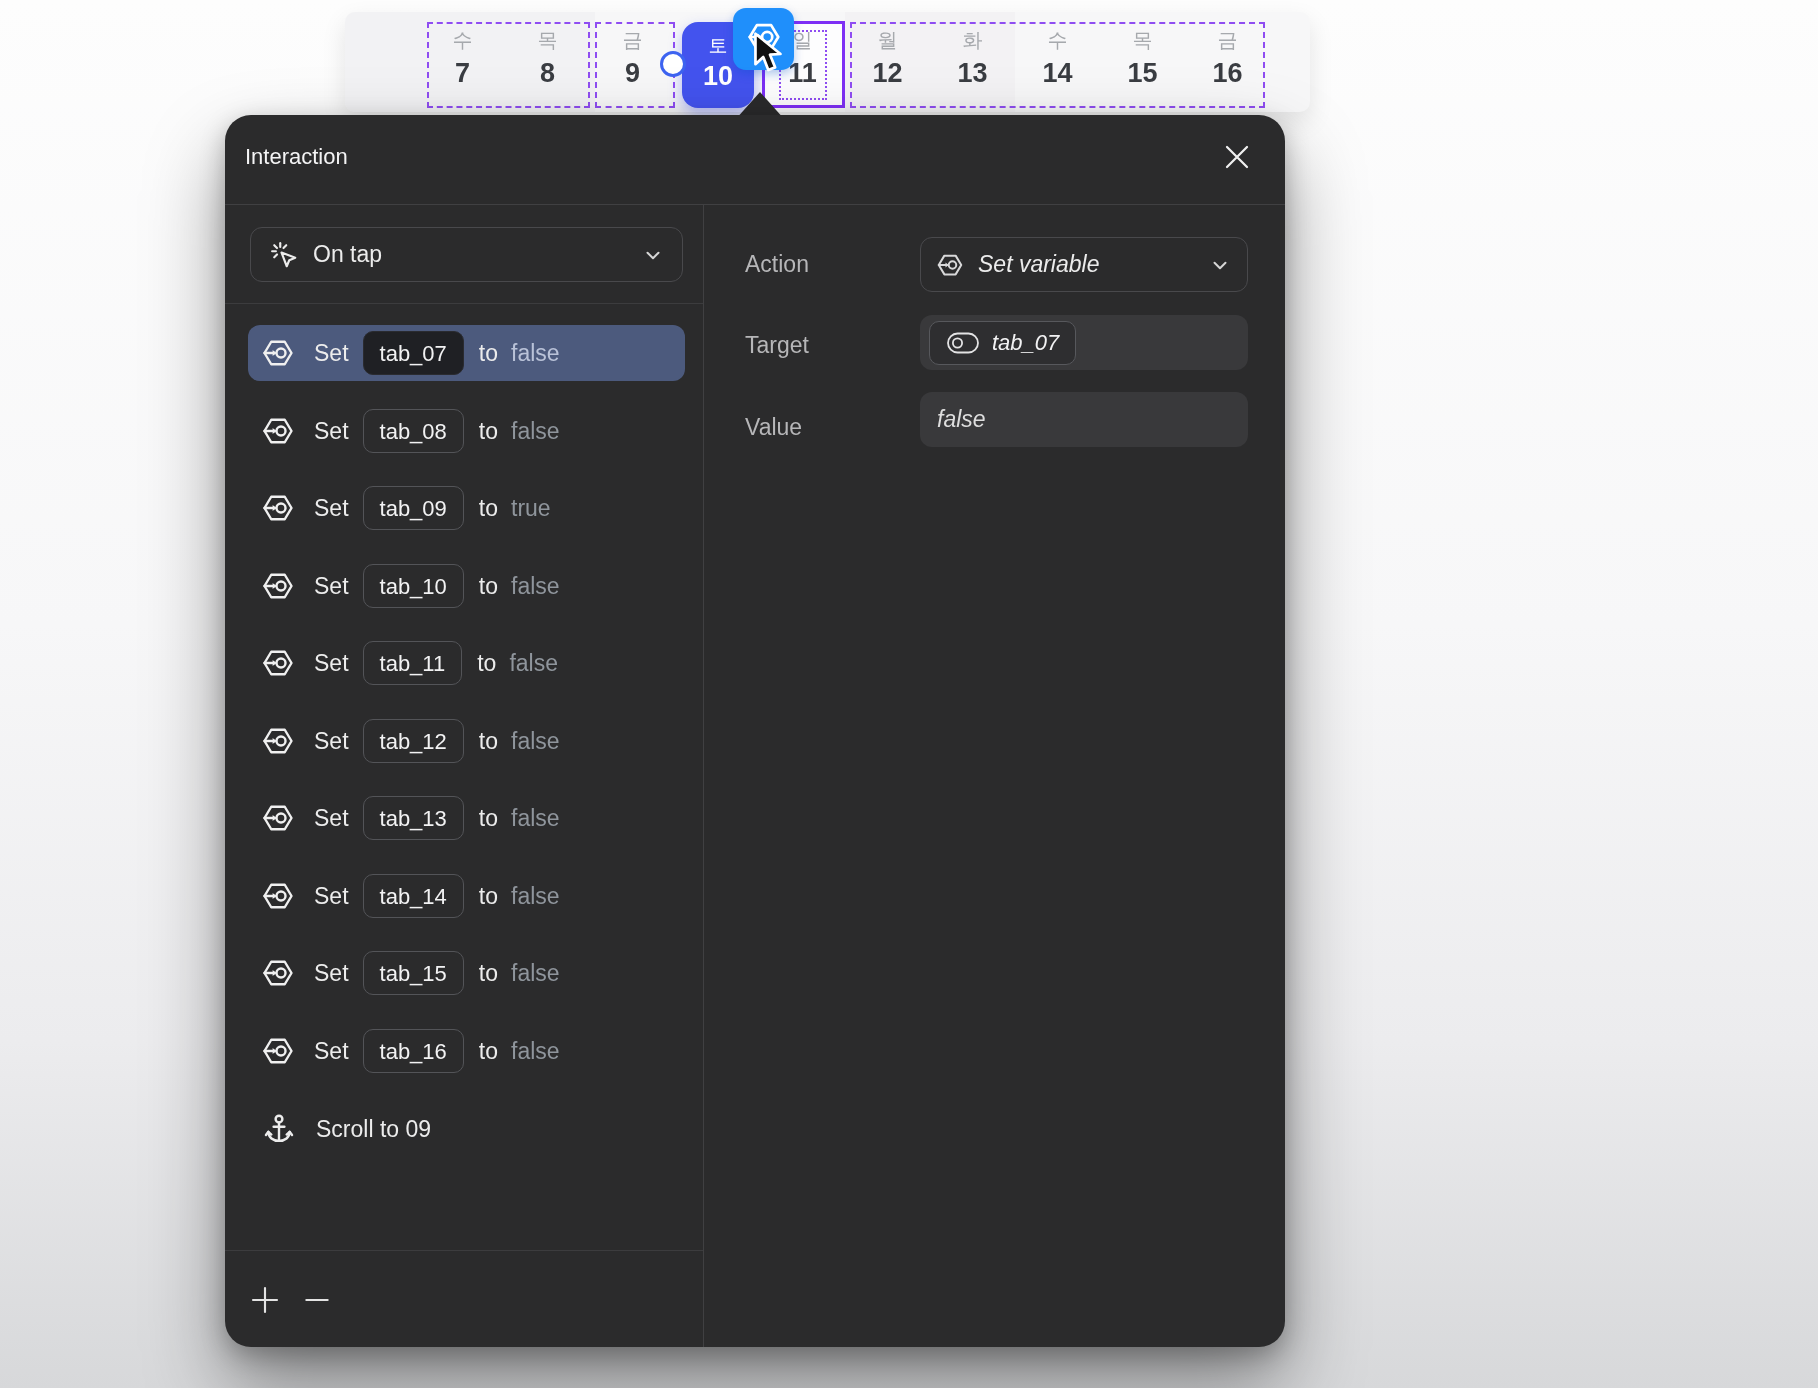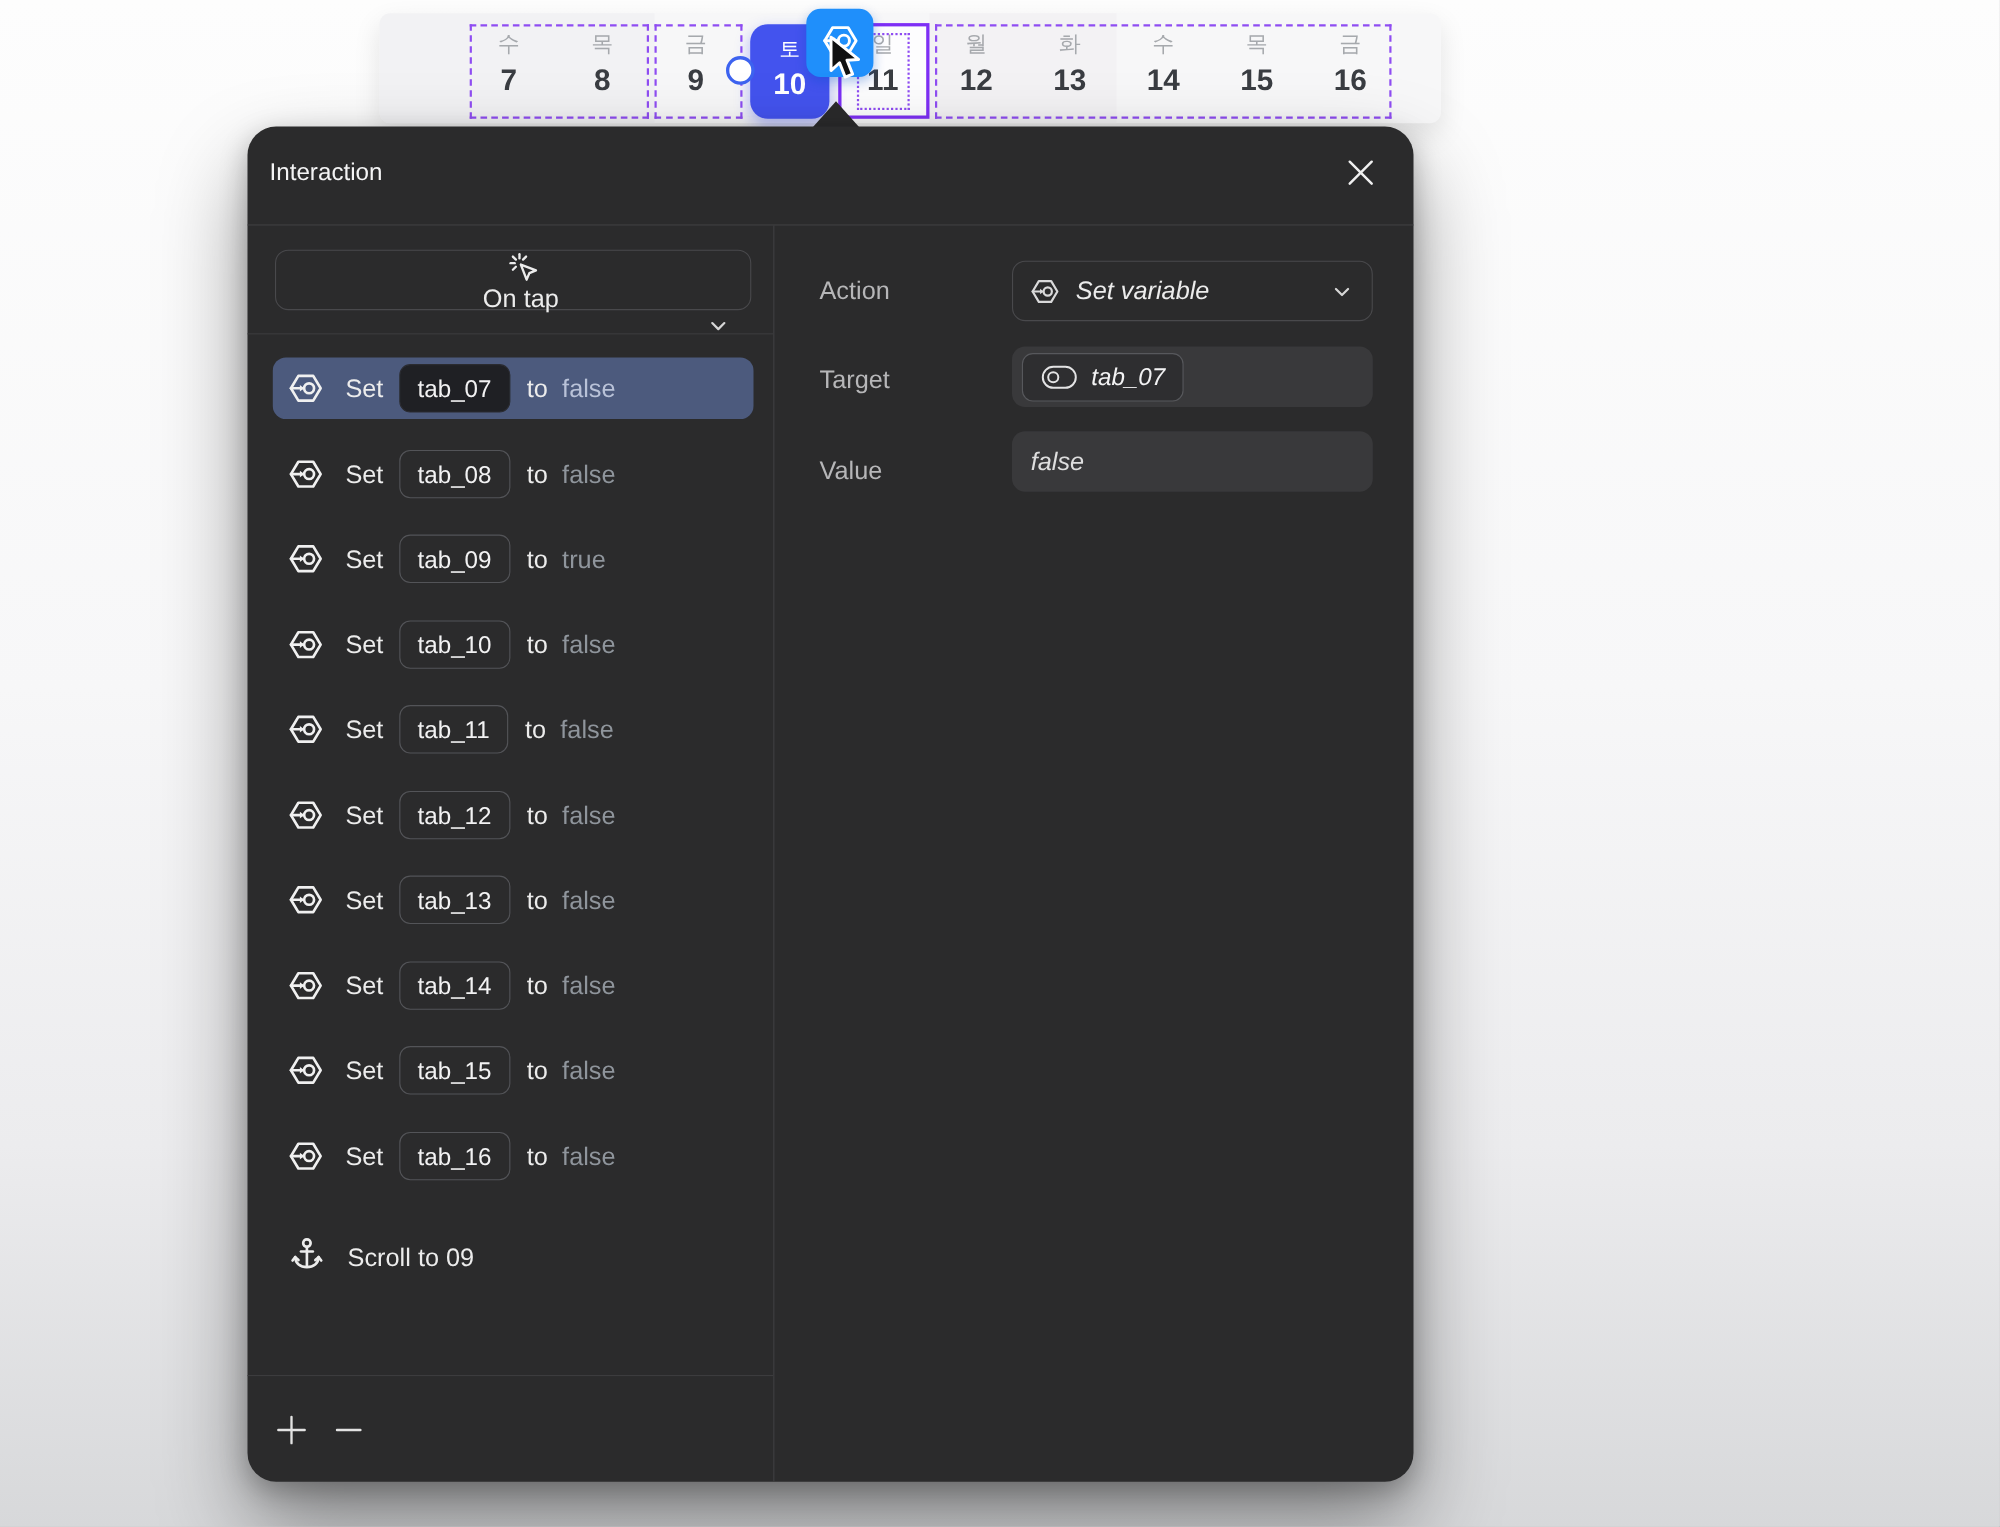--- a/index.html
+++ b/index.html
@@ -37,39 +37,39 @@
   
   .dialog{left:225px;top:115px;width:1060px;height:1232px;border-radius:26px;background:#2b2b2c;
     box-shadow:0 40px 80px rgba(0,0,0,0.40), 0 8px 24px rgba(0,0,0,0.25);}
   .notch{left:735px;top:92px;width:0;height:0;border-left:25px solid transparent;
     border-right:25px solid transparent;border-bottom:28px solid #2b2b2c;}
   .dlg-title{left:245px;top:144px;font-size:22px;font-weight:400;color:#f4f4f5;}
   .close-btn{left:1217px;top:139px;width:40px;height:40px;display:flex;align-items:center;justify-content:center;cursor:pointer;}
   .hdr-divider{left:225px;top:204px;width:1060px;height:1px;background:#404042;}
   .v-divider{left:703px;top:205px;width:1px;height:1142px;background:#404042;}
   .trigger{left:250px;top:227px;width:433px;height:55px;border:1.5px solid #49494c;border-radius:12px;
-    box-sizing:border-box;display:flex;align-items:center;color:#ececec;font-size:23px;cursor:pointer;flex-direction:column;}
+    box-sizing:border-box;display:flex;align-items:center;color:#ececec;font-size:23px;cursor:pointer;}
   .trigger .ticon{margin-left:18px;display:flex;}
   .trigger .tlabel{margin-left:14px;}
   .trigger .chev{margin-left:auto;margin-right:18px;display:flex;}
   .sub-divider{left:225px;top:303px;width:478px;height:1px;background:#3c3c3e;}
 
   .row{left:248px;width:437px;height:56px;border-radius:12px;display:flex;align-items:center;
     font-size:23px;color:#ececec;cursor:pointer;}
   .row.selected{background:#4c5a7d;}
   .row .ric{margin-left:12px;display:flex;}
   .row .set{margin-left:18px;}
   .chip{margin-left:14px;padding:0 16px;height:44px;line-height:44px;border:1.5px solid #535458;
     border-radius:10px;color:#f2f2f3;font-size:22px;box-sizing:border-box;}
   .row.selected .chip{background:#1f2024;border-color:#2a2b30;}
   .row .to{margin-left:15px;text-align:right;}
   .row .val{margin-left:13px;color:#8f959c;}
   .row.selected .val{color:#b9c2d8;}
 
-  .scroll-row{left:248px;top:1101px;width:437px;height:56px;display:flex;align-items:flex-end;
+  .scroll-row{left:248px;top:1101px;width:437px;height:56px;display:flex;align-items:center;
     font-size:23px;color:#ececec;cursor:pointer;}
   .scroll-row .ric{margin-left:14px;display:flex;}
   .scroll-row .slabel{margin-left:20px;}
 
   .ftr-divider{left:225px;top:1250px;width:478px;height:1px;background:#3c3c3e;}
   .plus-btn{left:247px;top:1284px;width:36px;height:36px;display:flex;align-items:center;justify-content:center;cursor:pointer;}
   .minus-btn{left:299px;top:1284px;width:36px;height:36px;display:flex;align-items:center;justify-content:center;cursor:pointer;}
 
   .insp-label{left:745px;width:150px;height:28px;font-size:23px;color:#b6b6b8;}
   .lab-action{top:251px;} .lab-target{top:332px;} .lab-value{top:414px;}

